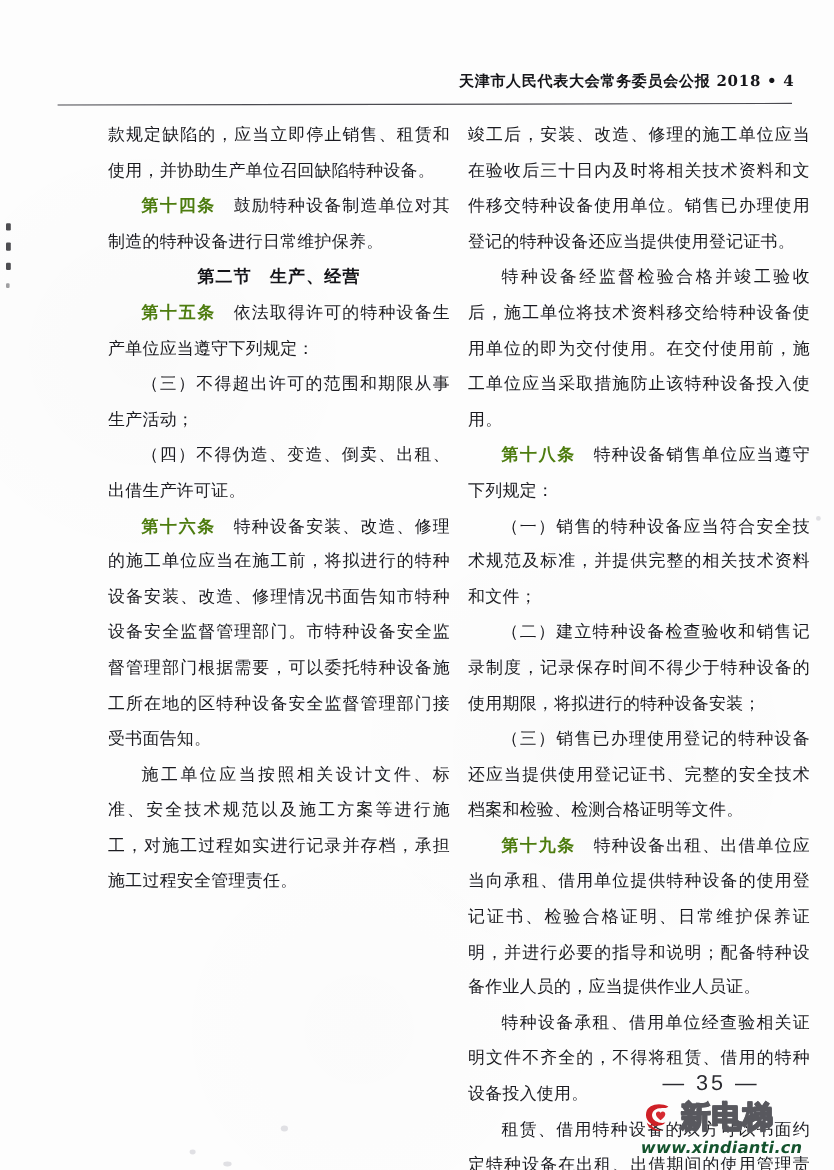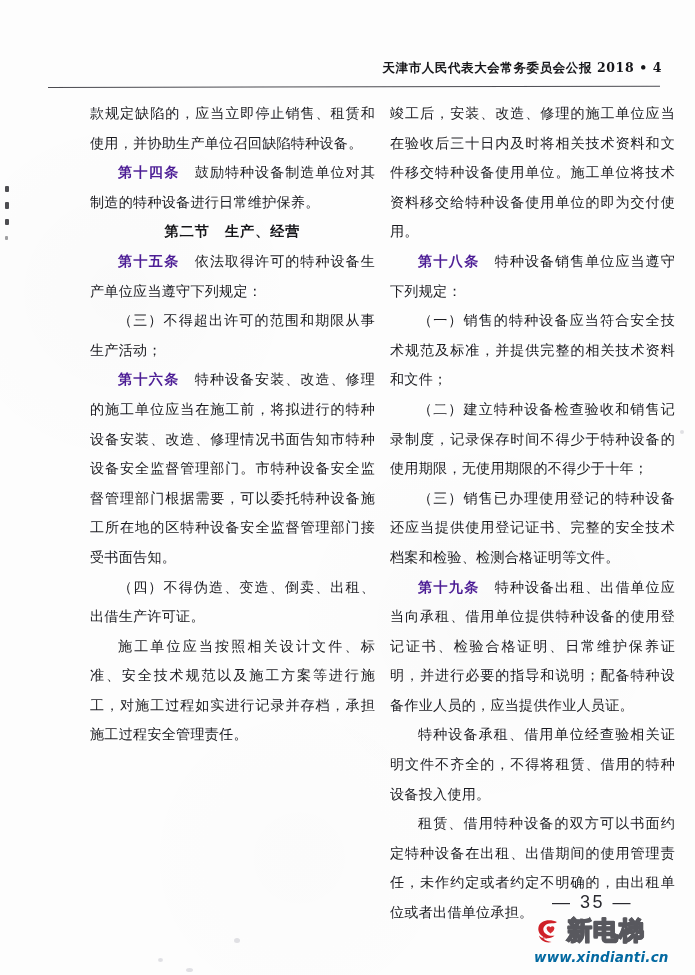--- a/index.html
+++ b/index.html
@@ -101,21 +101,21 @@
     font-weight: bold;
     color: #141418;
     text-align: center;
     letter-spacing: 1px;
     margin: 0;
   }
 
   .art-no {
     font-weight: bold;
     letter-spacing: 0.6px;
-    color: #4c1d95;
+    color: #4d7c0f;
   }
 
   
   .page-number {
     position: absolute;
     left: 552px;
     top: 892px;
     font-family: Liberation Sans, sans-serif;
     font-size: 18px;
     color: #2a2a30;
@@ -156,21 +156,21 @@
       1px 0 0 #6a6a70, -1px 0 0 #6a6a70,
       0 1px 0 #6a6a70, 0 -1px 0 #6a6a70;
     white-space: nowrap;
   }
   .wm-url {
     font-family: "DejaVu Sans", "Liberation Sans", sans-serif;
     font-weight: bold;
     font-style: italic;
     font-size: 13.5px;
     letter-spacing: 0.2px;
-    color: #0369a1;
+    color: #14532d;
     white-space: nowrap;
     margin-top: 1px;
     margin-left: 1px;
   }
 
   
   .edge-mark {
     position: absolute;
     background: #2e2e33;
     opacity: 0.85;
@@ -194,31 +194,32 @@
   <div class="header-rule"></div>
 
   <div class="columns">
 
     <div class="col col-left">
       <p class="para cont">款规定缺陷的，应当立即停止销售、租赁和使用，并协助生产单位召回缺陷特种设备。</p>
       <p class="para indent"><span class="art-no">第十四条</span><span>　鼓励特种设备制造单位对其制造的特种设备进行日常维护保养。</span></p>
       <p class="section-head">第二节　生产、经营</p>
       <p class="para indent"><span class="art-no">第十五条</span><span>　依法取得许可的特种设备生产单位应当遵守下列规定：</span></p>
       <p class="para indent">（三）不得超出许可的范围和期限从事生产活动；</p>
+      <p class="para indent">（四）不得伪造、变造、倒卖、出租、出借生产许可证。</p>
       <p class="para indent"><span class="art-no">第十六条</span><span>　特种设备安装、改造、修理的施工单位应当在施工前，将拟进行的特种设备安装、改造、修理情况书面告知市特种设备安全监督管理部门。市特种设备安全监督管理部门根据需要，可以委托特种设备施工所在地的区特种设备安全监督管理部门接受书面告知。</span></p>
-      <p class="para indent">（四）不得伪造、变造、倒卖、出租、出借生产许可证。</p>
       <p class="para indent">施工单位应当按照相关设计文件、标准、安全技术规范以及施工方案等进行施工，对施工过程如实进行记录并存档，承担施工过程安全管理责任。</p>
 
     </div>
 
     <div class="col col-right">
-      <p class="para cont">竣工后，安装、改造、修理的施工单位应当在验收后三十日内及时将相关技术资料和文件移交特种设备使用单位。施工单位将技术资料移交给特种设备使用单位的即为交付使用。</p>
+      <p class="para cont">竣工后，安装、改造、修理的施工单位应当在验收后三十日内及时将相关技术资料和文件移交特种设备使用单位。销售已办理使用登记的特种设备还应当提供使用登记证书。</p>
+      <p class="para indent">特种设备经监督检验合格并竣工验收后，施工单位将技术资料移交给特种设备使用单位的即为交付使用。在交付使用前，施工单位应当采取措施防止该特种设备投入使用。</p>
       <p class="para indent"><span class="art-no">第十八条</span><span>　特种设备销售单位应当遵守下列规定：</span></p>
       <p class="para indent">（一）销售的特种设备应当符合安全技术规范及标准，并提供完整的相关技术资料和文件；</p>
-      <p class="para indent">（二）建立特种设备检查验收和销售记录制度，记录保存时间不得少于特种设备的使用期限，无使用期限的不得少于十年；</p>
+      <p class="para indent">（二）建立特种设备检查验收和销售记录制度，记录保存时间不得少于特种设备的使用期限，将拟进行的特种设备安装；</p>
       <p class="para indent">（三）销售已办理使用登记的特种设备还应当提供使用登记证书、完整的安全技术档案和检验、检测合格证明等文件。</p>
       <p class="para indent"><span class="art-no">第十九条</span><span>　特种设备出租、出借单位应当向承租、借用单位提供特种设备的使用登记证书、检验合格证明、日常维护保养证明，并进行必要的指导和说明；配备特种设备作业人员的，应当提供作业人员证。</span></p>
       <p class="para indent">特种设备承租、借用单位经查验相关证明文件不齐全的，不得将租赁、借用的特种设备投入使用。</p>
       <p class="para indent">租赁、借用特种设备的双方可以书面约定特种设备在出租、出借期间的使用管理责任，未作约定或者约定不明确的，由出租单位或者出借单位承担。</p>
 
     </div>
 
   </div>
 
   <div class="page-number">— 35 —</div>

